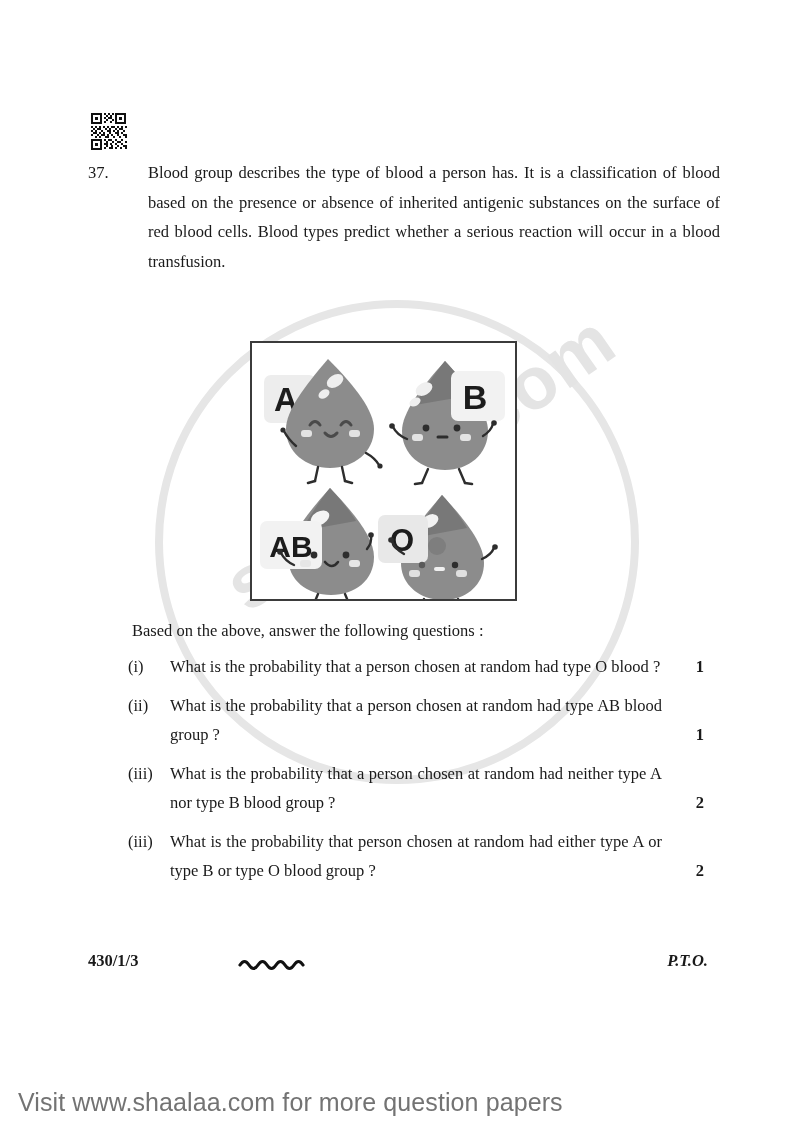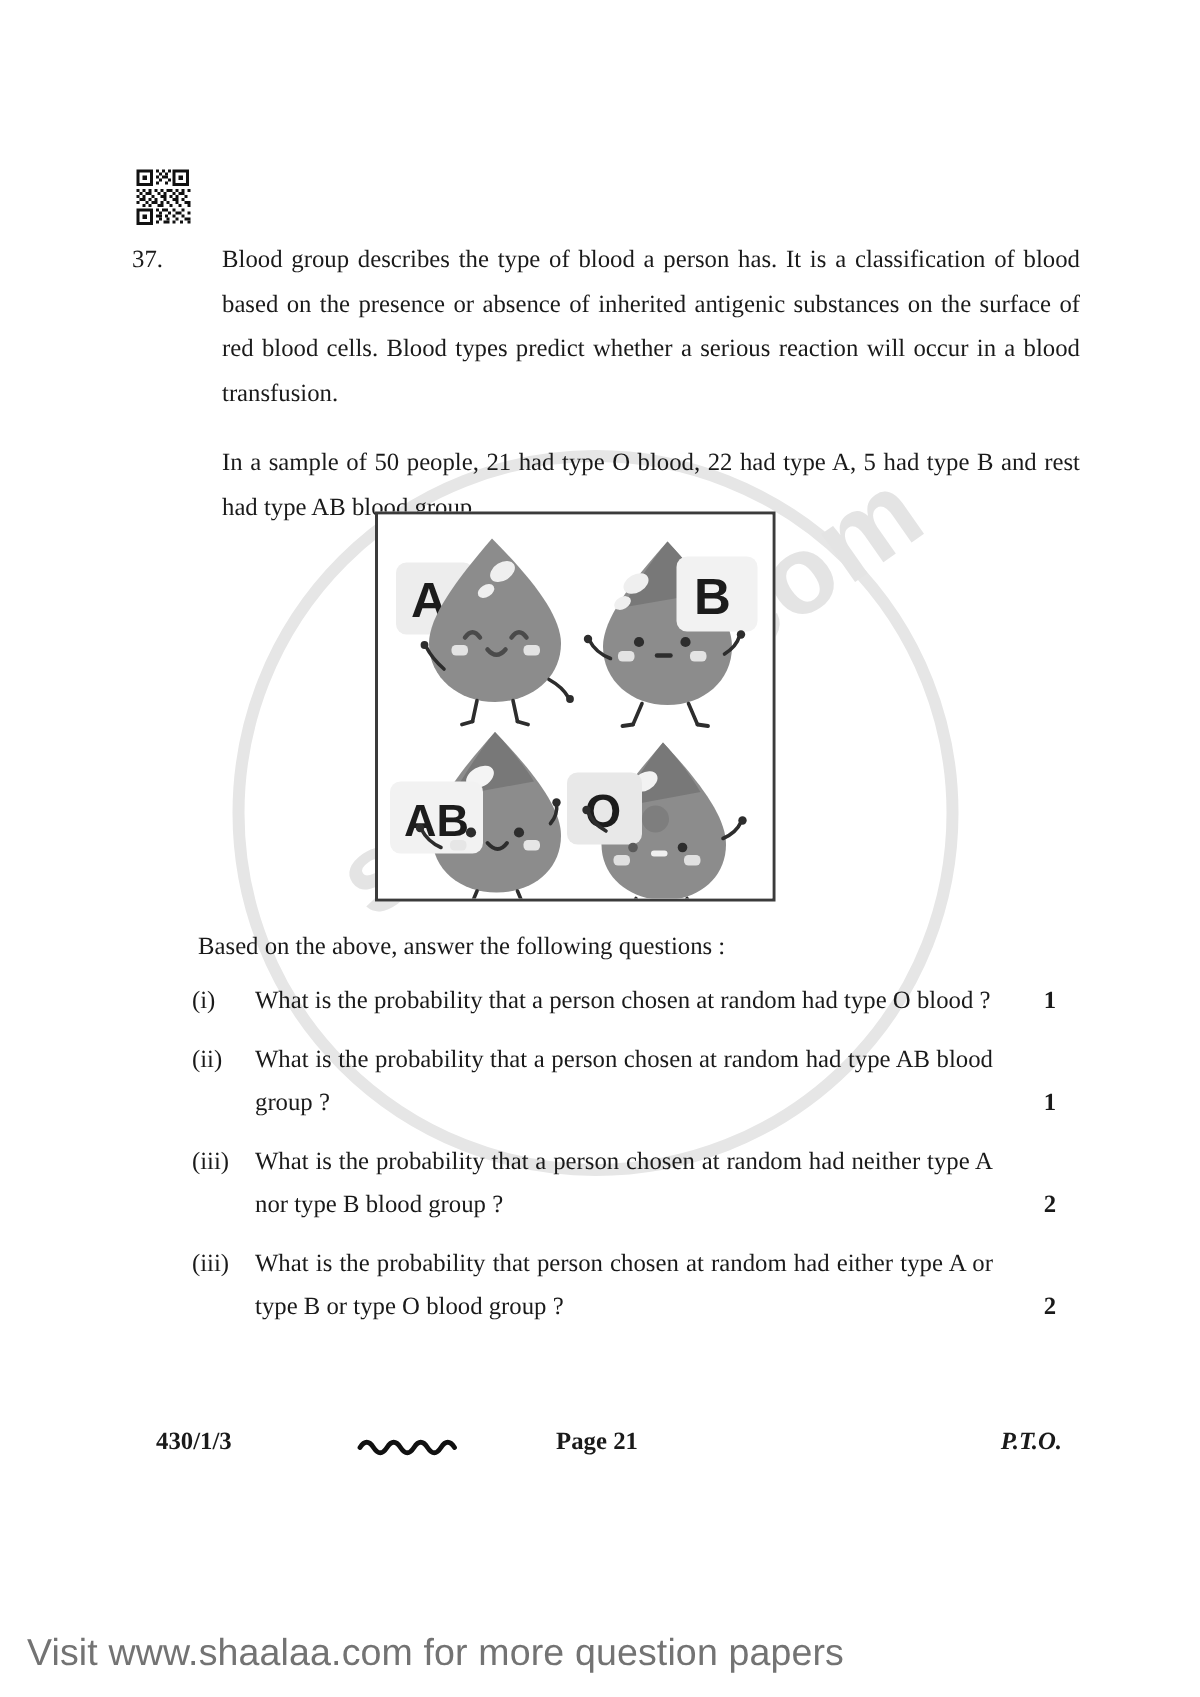--- a/index.html
+++ b/index.html
@@ -175,21 +175,21 @@
   
   #footer {
     position: absolute;
     left: 88px;
     top: 951px;
     width: 620px;
     height: 28px;
   }
   #footer .code {
     position: absolute;
-    left: 16px; top: 0;
+    left: 0; top: 0;
     font-size: 16.5px;
     font-weight: bold;
   }
   #footer .wave {
     position: absolute;
     left: 150px;
     top: 4px;
   }
   #footer .page-label {
     position: absolute;
@@ -321,21 +321,20 @@
           <rect x="30" y="35" width="2" height="2"></rect>
             <rect x="35" y="35" width="2" height="2"></rect>
         </g>
       </svg>
     </div>
 
     <div class="q-block">
       <div class="q-num">37.</div>
       <div class="q-body">
         <p class="para">Blood group describes the type of blood a person has. It is a classification of blood based on the presence or absence of inherited antigenic substances on the surface of red blood cells. Blood types predict whether a serious reaction will occur in a blood transfusion.</p>
-        <p class="para">In a sample of 50 people, 21 had type O blood, 22 had type A, 5 had type B and rest had type AB blood group.</p>
       </div>
     </div>
 
     <div id="figure-wrap">
       <svg width="263" height="256" viewBox="0 0 263 256" xmlns="http://www.w3.org/2000/svg">
         <rect width="263" height="256" fill="#ffffff"></rect>
 
         <g>
 
           <rect x="12" y="32" width="52" height="48" rx="7" fill="#ededed"></rect>
@@ -490,20 +489,19 @@
 
     </div>
 
     <div id="footer">
       <div class="code">430/1/3</div>
       <div class="wave">
         <svg width="72" height="18" viewBox="0 0 72 18" xmlns="http://www.w3.org/2000/svg">
           <path d="M2 10 q4.5 -7 9 0 t9 0 t9 0 t9 0 t9 0 t9 0 t9 0" fill="none" stroke="#111111" stroke-width="3.2" stroke-linecap="round"></path>
         </svg>
       </div>
-      <div class="page-label">Page 21</div>
       <div class="pto">P.T.O.</div>
     </div>
 
   </div>
 </div>
 
 <div id="site-banner">Visit www.shaalaa.com for more question papers</div>
 
 </body></html>

